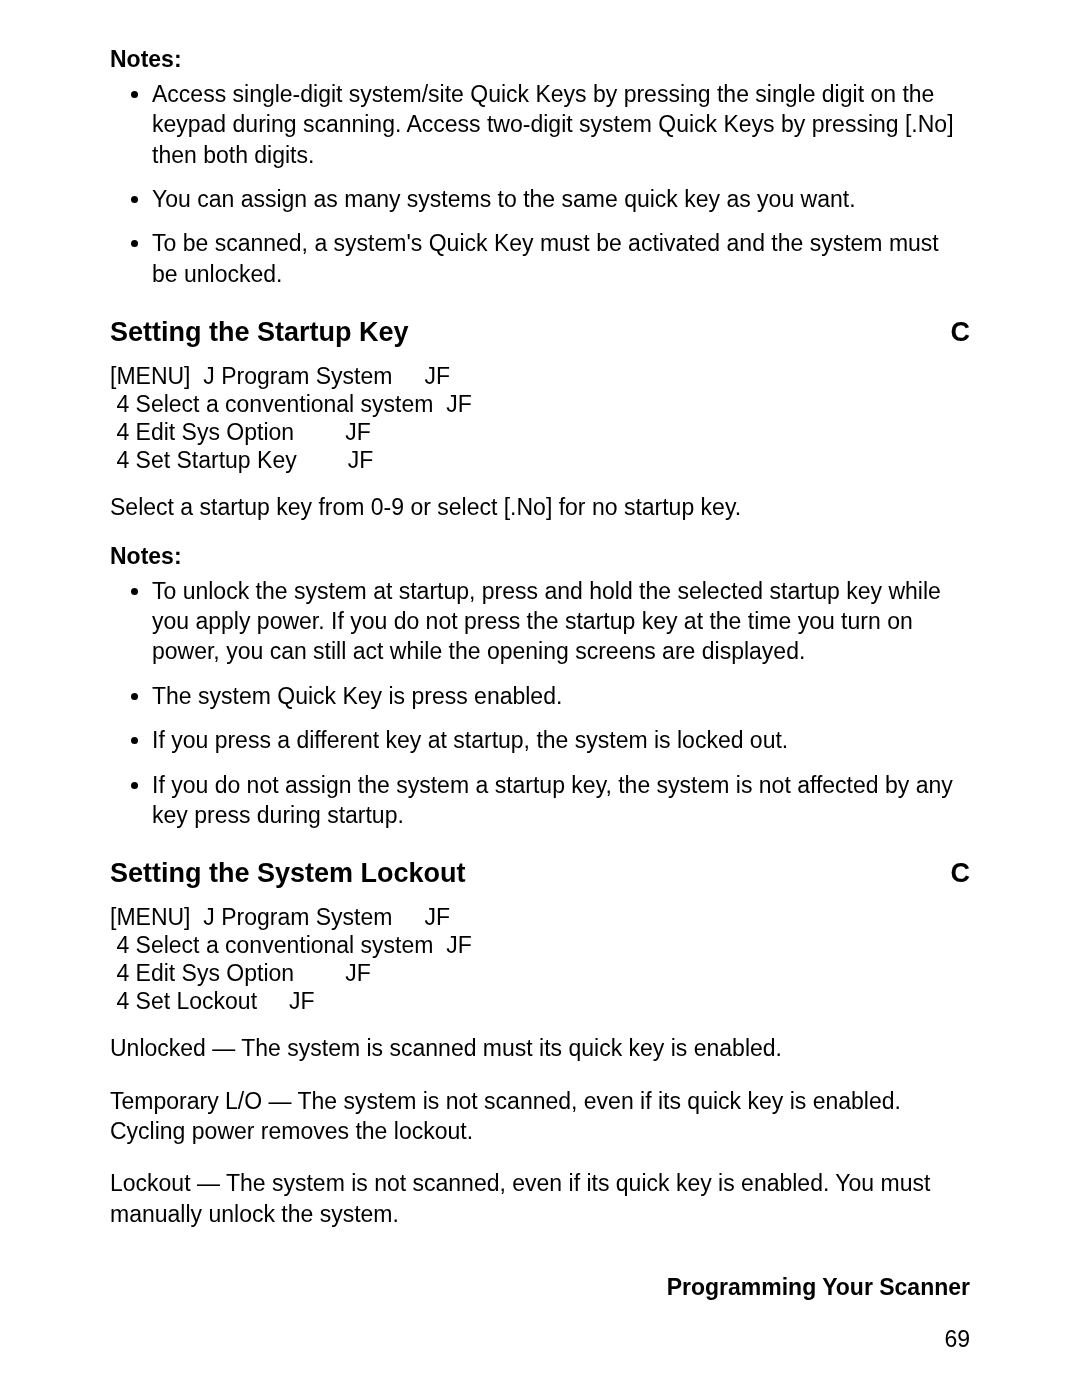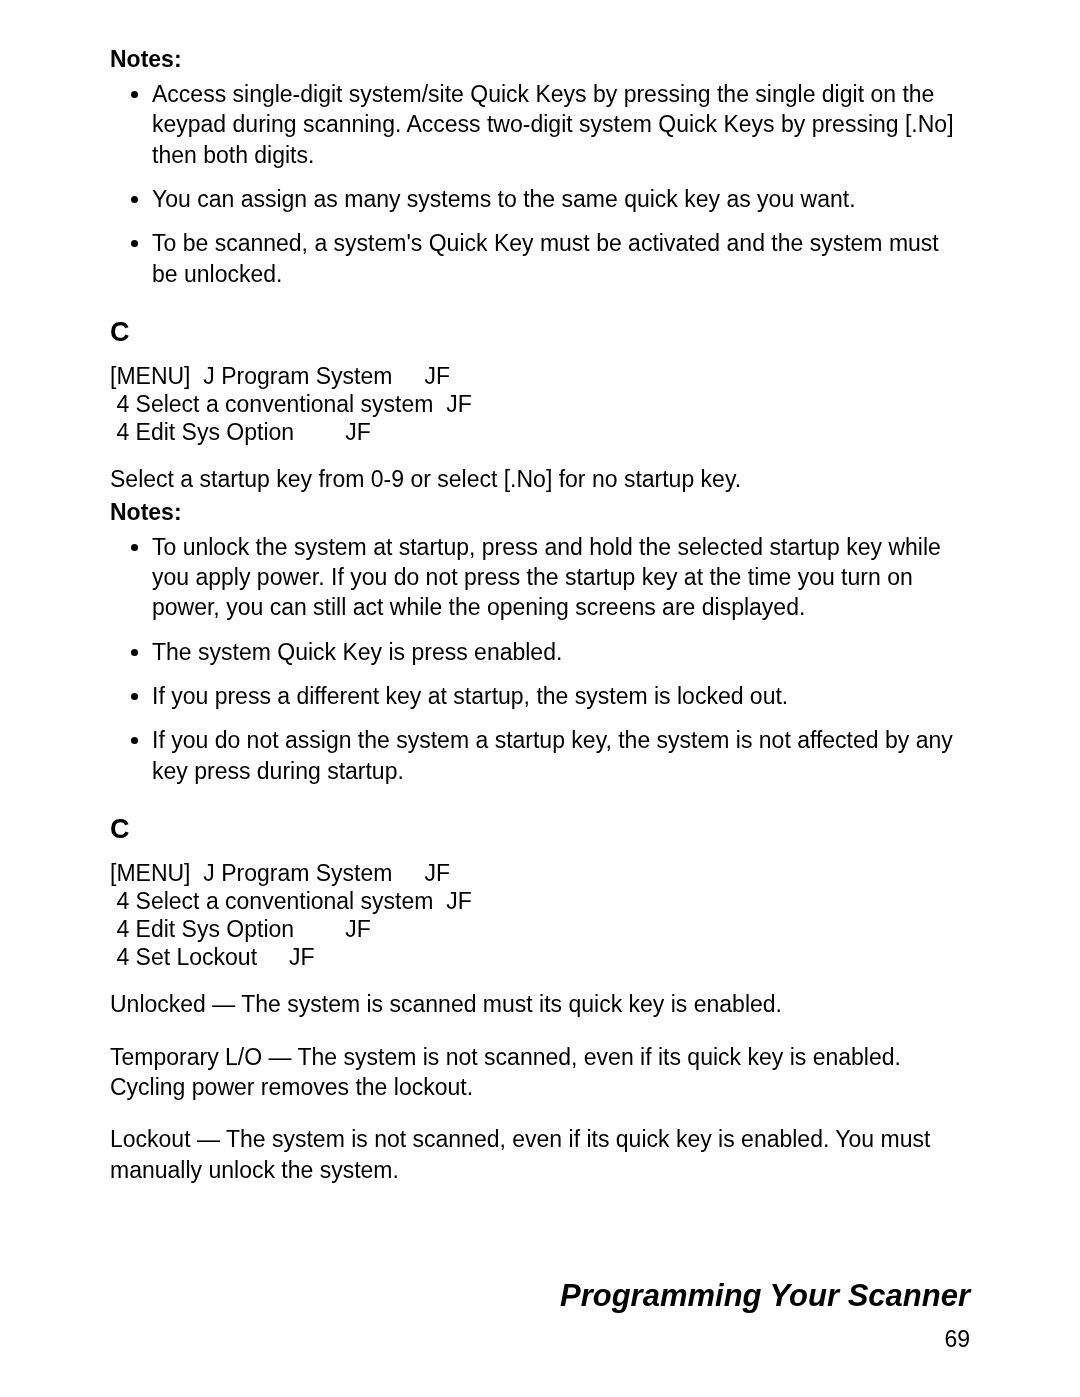--- a/index.html
+++ b/index.html
@@ -12,26 +12,26 @@
     padding:46px 110px 60px 110px;
   }
   .notes-head{font-weight:bold;font-size:23px;margin:0 0 6px 0;}
   ul.notes{margin:0 0 28px 0;padding-left:42px;}
   ul.notes li{font-size:23px;line-height:1.32;margin-bottom:14px;}
   .sec-head{display:flex;justify-content:space-between;align-items:baseline;margin:10px 0 14px 0;}
   .sec-head .t{font-weight:bold;font-size:27px;}
   .sec-head .m{font-weight:bold;font-size:27px;}
   .menu-steps{font-size:23px;line-height:1.22;margin-bottom:18px;}
   .menu-line{white-space:pre;}
-  .para{font-size:23px;line-height:1.32;margin-bottom:4px;}
+  .para{font-size:23px;line-height:1.32;margin-bottom:20px;}
   .def{font-size:23px;line-height:1.32;margin-bottom:22px;}
   .footer-title{
-    position:absolute;right:110px;bottom:83px;
+    position:absolute;right:110px;bottom:96px;
     font-family:"Trebuchet MS",Arial,sans-serif;
-    font-weight:bold;font-size:31px;font-style:italic;
+    font-weight:bold;font-size:23px;
   }
   .page-num{
     position:absolute;right:110px;bottom:44px;
     font-size:23px;
   }
   .b{font-weight:normal;}
 </style>
 </head>
 <body>
 
@@ -42,42 +42,45 @@
   </li>
   <li>
     <span>You can assign as many systems to the same quick key as you want.</span>
   </li>
   <li>
     <span>To be scanned, a system's Quick Key must be activated and the system must be unlocked.</span>
   </li>
 </ul>
 
 <div class="sec-head">
+  <span class="t">Setting the Startup Key</span>
   <span class="m">C</span>
 </div>
 
 <div class="menu-steps">
   <div class="menu-line"><span class="b">[MENU]</span><span>  </span><span>J Program System</span><span>     JF</span></div>
   <div class="menu-line"><span> </span><span>4 </span><span>Select a conventional system</span><span>  JF</span></div>
   <div class="menu-line"><span> </span><span>4 </span><span>Edit Sys Option</span><span>        JF</span></div>
+  <div class="menu-line"><span> </span><span>4 </span><span>Set Startup Key</span><span>        JF</span></div>
 </div>
 
 <div class="para">
   <span>Select a startup key from 0-9 or select </span><span class="b">[.No]</span><span> for no startup key.</span>
 </div>
 
 <div class="notes-head">Notes:</div>
 <ul class="notes">
   <li>To unlock the system at startup, press and hold the selected startup key while you apply power. If you do not press the startup key at the time you turn on power, you can still act while the opening screens are displayed.</li>
   <li>The system Quick Key is press enabled.</li>
   <li>If you press a different key at startup, the system is locked out.</li>
   <li>If you do not assign the system a startup key, the system is not affected by any key press during startup.</li>
 </ul>
 
 <div class="sec-head">
+  <span class="t">Setting the System Lockout</span>
   <span class="m">C</span>
 </div>
 
 <div class="menu-steps">
   <div class="menu-line"><span class="b">[MENU]</span><span>  </span><span>J Program System</span><span>     JF</span></div>
   <div class="menu-line"><span> </span><span>4 </span><span>Select a conventional system</span><span>  JF</span></div>
   <div class="menu-line"><span> </span><span>4 </span><span>Edit Sys Option</span><span>        JF</span></div>
   <div class="menu-line"><span> </span><span>4 </span><span>Set Lockout</span><span>     JF</span></div>
 </div>
 

